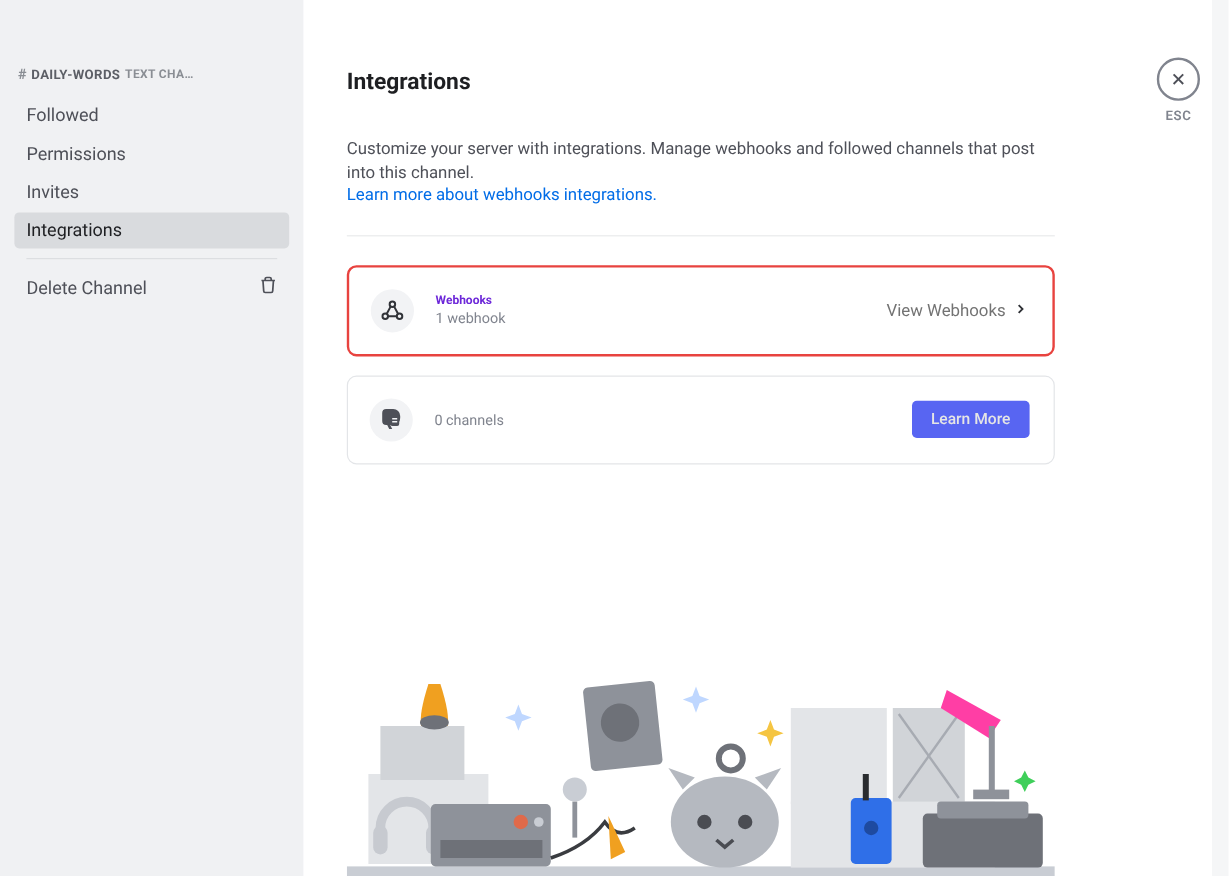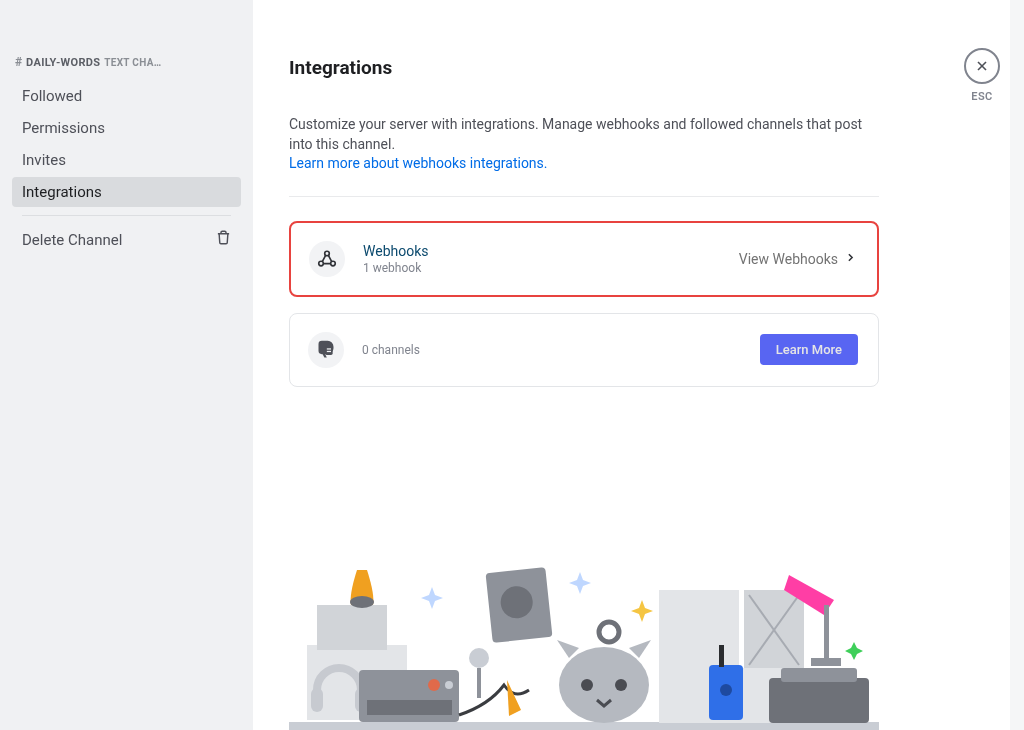--- a/index.html
+++ b/index.html
@@ -123,23 +123,23 @@
       display: flex;
       align-items: center;
       justify-content: center;
       margin-right: 18px;
       flex-shrink: 0;
     }
     .integration-info {
       flex: 1;
     }
     .integration-title {
-      font-size: 14px;
-      font-weight: 400;
-      color: #0c4a6e;
+      font-size: 10px;
+      font-weight: 700;
+      color: #6d28d9;
       margin-bottom: 2px;
     }
     .integration-subtitle {
       font-size: 12px;
       color: #80848e;
     }
     .view-link {
       display: flex;
       align-items: flex-start;
       color: #737373;

